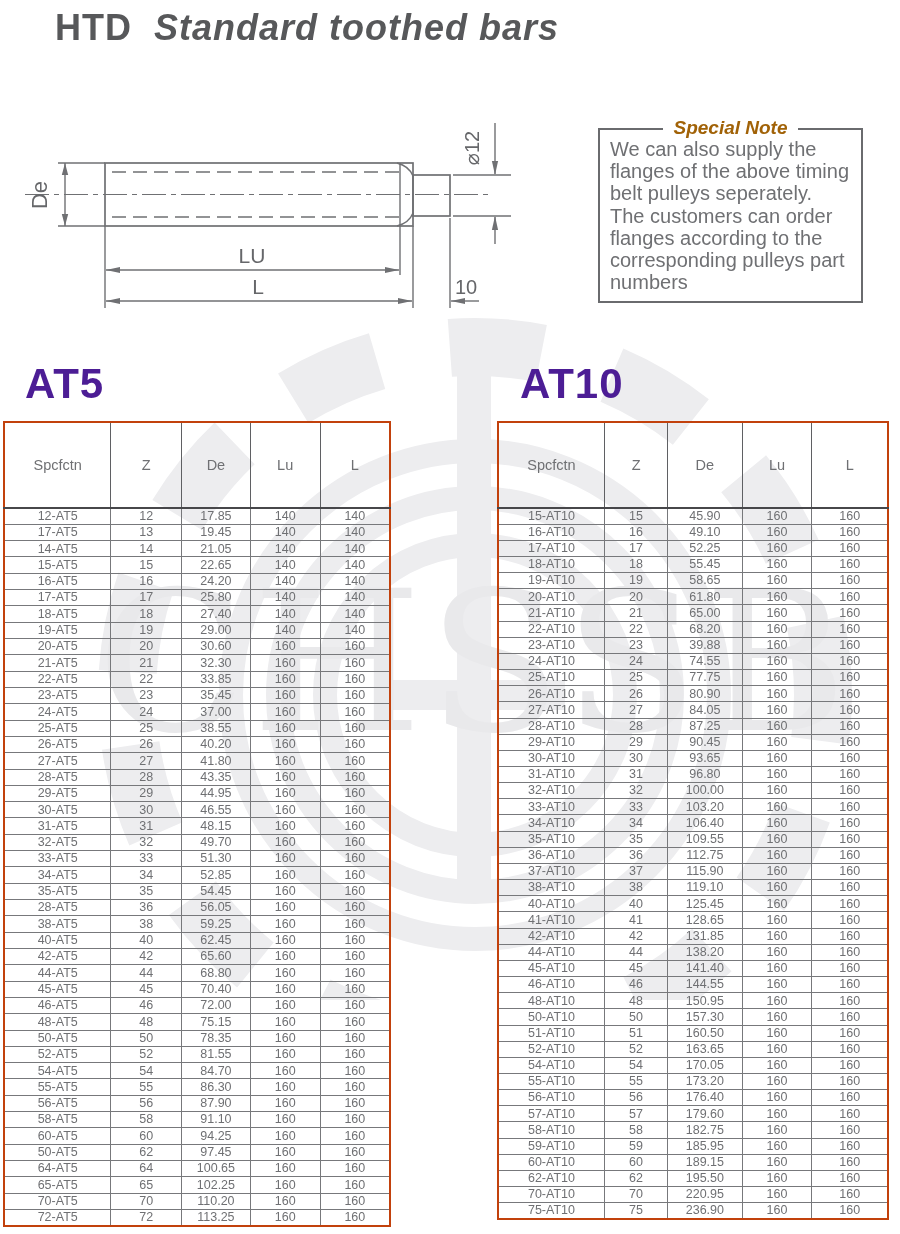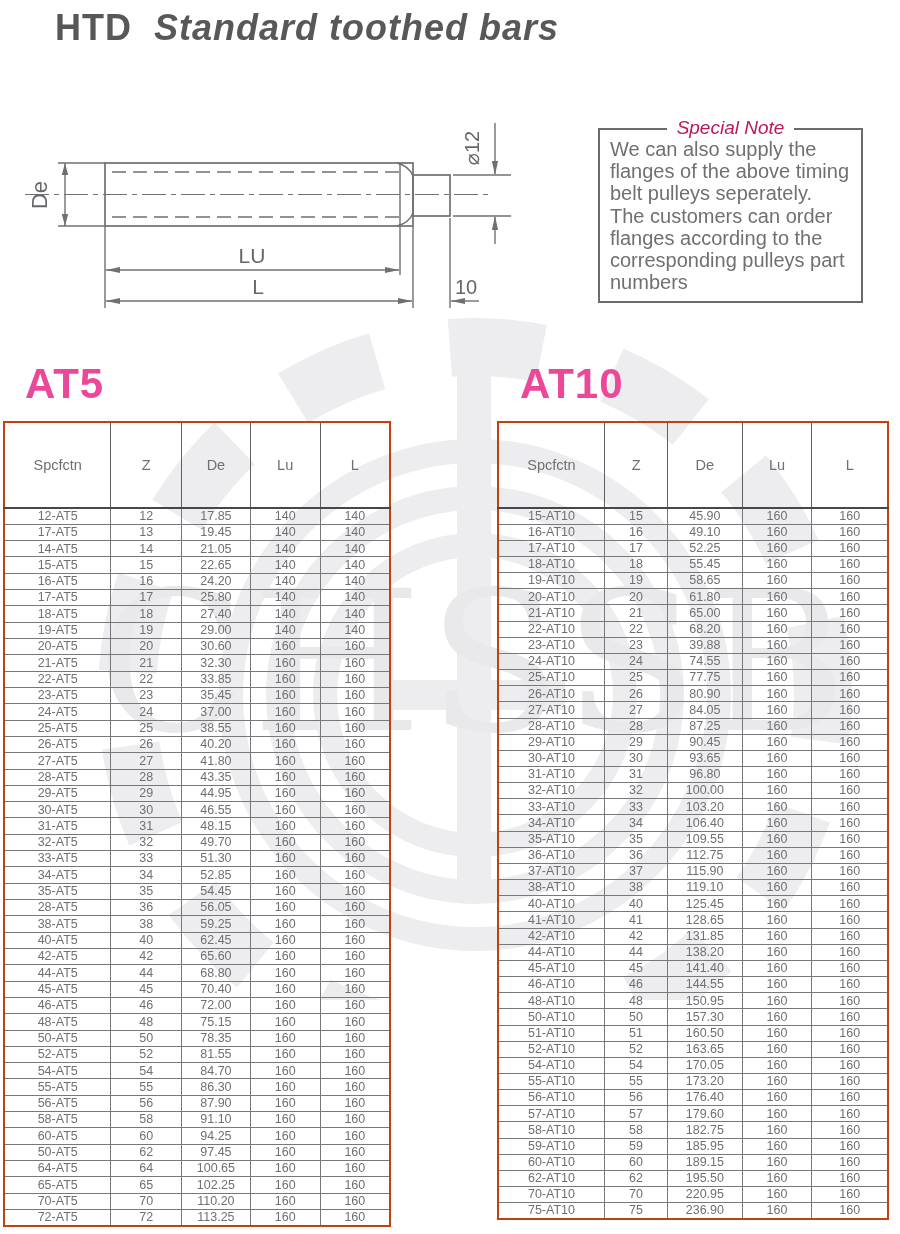--- a/index.html
+++ b/index.html
@@ -26,30 +26,30 @@
   
   #note-box{
     left:598px;top:128px;width:265px;height:175px;box-sizing:border-box;
     border:2px solid #6a6b6e;background:transparent;
   }
   #note-title-wrap{
     position:absolute;top:-13px;left:0;right:0;text-align:center;
   }
   #note-title{
     display:inline-block;background:#ffffff;padding:0 10px;
-    font-size:19px;font-weight:normal;font-style:italic;color:#be185d;
+    font-size:19px;font-weight:bold;font-style:italic;color:#a16207;
   }
   #note-body{
     margin:0;padding:8px 4px 0 10px;font-size:20px;line-height:22.2px;
     color:#6f7073;white-space:pre-line;
   }
 
   
   .sec-heading{
-    margin:0;font-size:42px;font-weight:800;color:#ec4899;letter-spacing:1px;
+    margin:0;font-size:42px;font-weight:800;color:#4c1d95;letter-spacing:1px;
   }
   #heading-at5{left:25px;top:360px;}
   #heading-at10{left:520px;top:360px;}
 
   
   .spec-table{
     border-collapse:collapse;table-layout:fixed;background:transparent;
     border:2px solid #c2410c;
   }
   #table-at5{left:3px;top:421px;width:388px;}

